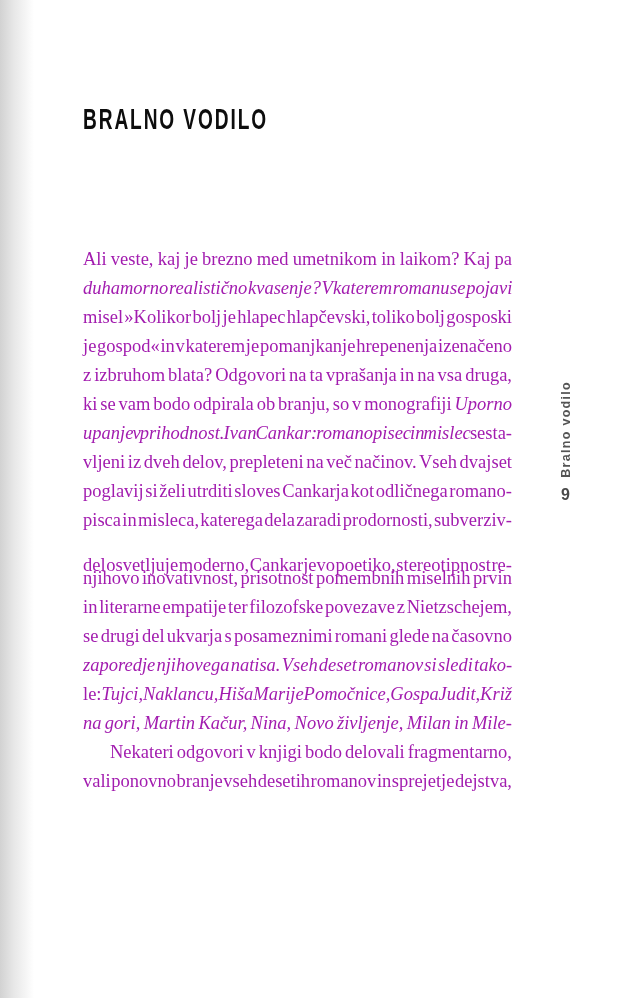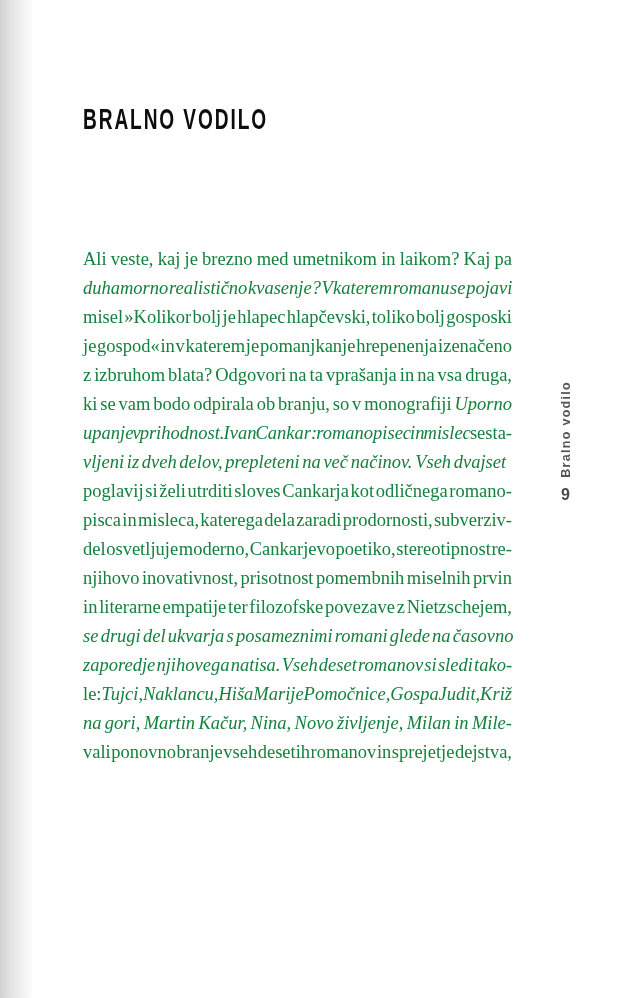--- a/index.html
+++ b/index.html
@@ -31,21 +31,21 @@
     color: #0d0d0d;
     white-space: nowrap;
     display: inline-block;
     transform-origin: left center;
   }
   .body-text {
     position: absolute;
     left: 83px;
     top: 245px;
     width: 429px;
-    color: #15803d;
+    color: #a21caf;
     font-size: 18.5px;
     line-height: 29px;
   }
   .paragraph { margin: 0; }
   .line {
     height: 29px;
     white-space: nowrap;
     overflow: visible;
   }
   .line-inner { display: inline-block; white-space: nowrap; }
@@ -84,32 +84,33 @@
 
   <div class="body-text">
       <div class="paragraph">
         <div class="line"><span class="line-inner" style="word-spacing: -0.409375px;"><span>Ali veste, kaj je brezno med umetnikom in laikom? Kaj pa</span></span></div>
         <div class="line"><span class="line-inner" style="word-spacing: -4.00893px; font-style: italic;"><span>duhamorno realistično kvasenje? V katerem romanu se pojavi</span></span></div>
         <div class="line"><span class="line-inner" style="word-spacing: -3.3457px;"><span>misel »Kolikor bolj je hlapec hlapčevski, toliko bolj gosposki</span></span></div>
         <div class="line"><span class="line-inner" style="word-spacing: -3.9082px;"><span>je gospod« in v katerem je pomanjkanje hrepenenja izenačeno</span></span></div>
         <div class="line"><span class="line-inner" style="word-spacing: -1.64062px;"><span>z izbruhom blata? Odgovori na ta vprašanja in na vsa druga,</span></span></div>
         <div class="line"><span class="line-inner" style="word-spacing: -1.75156px;"><span>ki se vam bodo odpirala ob branju, so v monografiji </span><em>Uporno</em></span></div>
         <div class="line"><span class="line-inner" style="word-spacing: -5.57031px;"><em>upanje v prihodnost. Ivan Cankar: romanopisec in mislec</em><span> sesta-</span></span></div>
-        <div class="line"><span class="line-inner" style="word-spacing: -1.97396px; font-style: italic;"><span>vljeni iz dveh delov, prepleteni na več načinov. Vseh dvajset</span></span></div>
+        <div class="line"><span class="line-inner" style="word-spacing: -1.97396px;"><span>vljeni iz dveh delov, prepleteni na več načinov. Vseh dvajset</span></span></div>
         <div class="line"><span class="line-inner" style="word-spacing: -3.01953px;"><span>poglavij si želi utrditi sloves Cankarja kot odličnega romano-</span></span></div>
         <div class="line"><span class="line-inner" style="word-spacing: -3.36607px;"><span>pisca in misleca, katerega dela zaradi prodornosti, subverziv-</span></span></div>
-        <div class="line"><span class="line-inner" style="word-spacing: -4.02344px;"><span>del osvetljuje moderno, Cankarjevo poetiko, stereotipnost re-</span></span></div>
+        <div class="line"><span class="line-inner" style="word-spacing: -4.02344px; margin-top: 16px;"><span>del osvetljuje moderno, Cankarjevo poetiko, stereotipnost re-</span></span></div>
         <div class="line"><span class="line-inner" style="word-spacing: -2.17813px;"><span>njihovo inovativnost, prisotnost pomembnih miselnih prvin</span></span></div>
         <div class="line"><span class="line-inner" style="word-spacing: -2.84821px;"><span>in literarne empatije ter filozofske povezave z Nietzschejem,</span></span></div>
-        <div class="line"><span class="line-inner" style="word-spacing: -2.39583px; font-style: italic;"><span>se drugi del ukvarja s posameznimi romani glede na časovno</span></span></div>
+        <div class="line"><span class="line-inner" style="word-spacing: -2.39583px;"><span>se drugi del ukvarja s posameznimi romani glede na časovno</span></span></div>
         <div class="line"><span class="line-inner" style="word-spacing: -3.42383px; font-style: italic;"><span>zaporedje njihovega natisa. Vseh deset romanov si sledi tako-</span></span></div>
         <div class="line"><span class="line-inner" style="word-spacing: -4.68924px;"><span>le: </span><em>Tujci, Na klancu, Hiša Marije Pomočnice, Gospa Judit, Križ</em></span></div>
         <div class="line"><span class="line-inner" style="word-spacing: -1.26389px;"><em>na gori, Martin Kačur, Nina, Novo življenje, Milan in Mile-</em></span></div>
       </div>
       <div class="paragraph">
+        <div class="line" style="padding-left: 27px;"><span class="line-inner" style="word-spacing: -1.58854px;"><span>Nekateri odgovori v knjigi bodo delovali fragmentarno,</span></span></div>
         <div class="line"><span class="line-inner" style="word-spacing: -4.10938px;"><span>vali ponovno branje vseh desetih romanov in sprejetje dejstva,</span></span></div>
       </div>
     </div>
 
   <div class="sidebar-running-title">Bralno vodilo</div>
 
   <div class="page-number">9</div>
 </div>
 
 </body></html>

